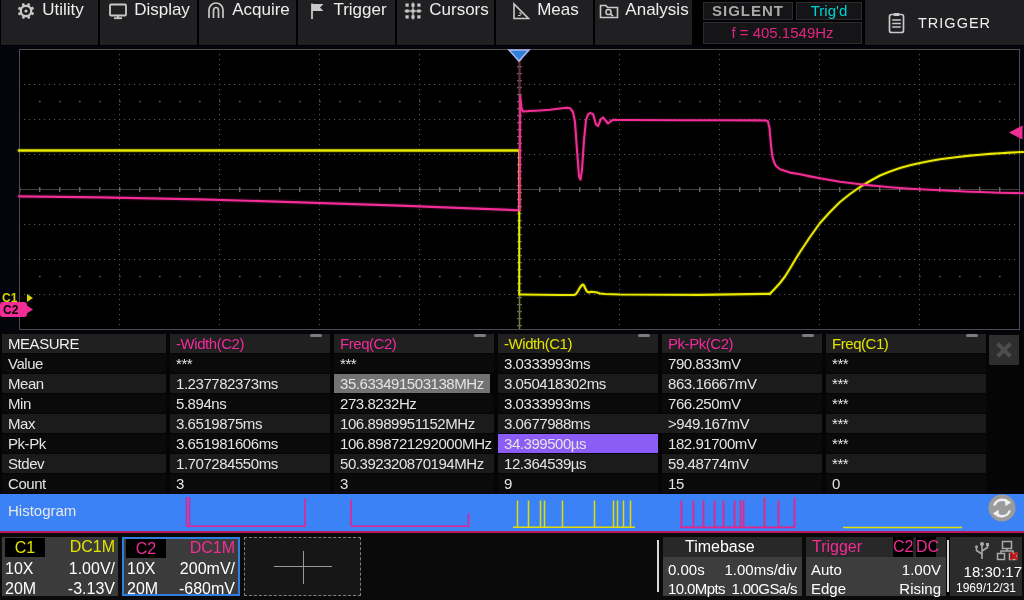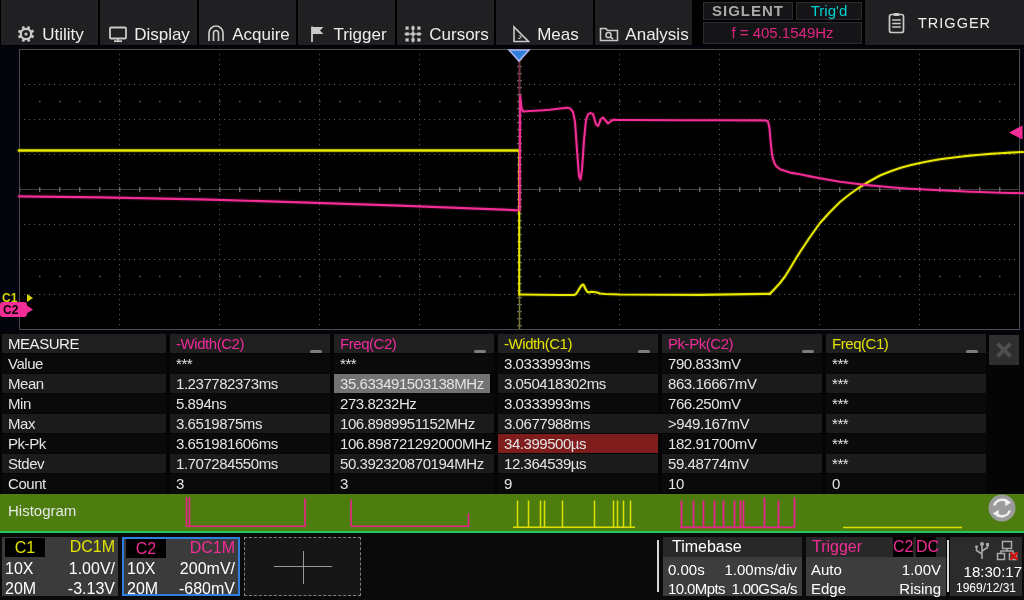--- a/index.html
+++ b/index.html
@@ -1,42 +1,42 @@
 <!DOCTYPE html>
 <html><head><meta charset="utf-8"><style>
 * { margin:0; padding:0; box-sizing:border-box; }
 html,body { width:1024px; height:600px; background:#000; overflow:hidden; }
 body { font-family:"Liberation Sans", sans-serif; position:relative; }
 
 #topbar { position:absolute; left:0; top:0; width:1024px; height:46px; background:#000; }
 .mbtn { position:absolute; top:0; width:97px; height:45px; background:#202023; color:#ededed;
-  display:flex; align-items:flex-end; justify-content:center; gap:5px; font-size:17px; }
+  display:flex; align-items:flex-start; justify-content:center; gap:5px; font-size:17px; }
 .mbtn svg { flex:0 0 auto; }
 #sigbox { position:absolute; left:703px; top:2px; width:90px; height:18px; background:#151518; border:1px solid #2c2c30;
   color:#a9a9a9; font-weight:bold; font-size:15px; text-align:center; line-height:16px; letter-spacing:1px; }
 #trigd { position:absolute; left:796px; top:2px; width:66px; height:18px; background:#151518; border:1px solid #2c2c30;
   color:#00d2d2; font-size:15px; text-align:center; line-height:16px; }
 #freqbox { position:absolute; left:703px; top:22px; width:159px; height:22px; background:#151518; border:1px solid #2c2c30;
   color:#e02580; font-size:15px; text-align:center; line-height:20px; }
 #trigbtn { position:absolute; left:865px; top:0; width:159px; height:45px; background:#202023; color:#f0f0f0;
   display:flex; align-items:center; justify-content:flex-start; padding-left:23px; gap:13px; font-size:14.5px; letter-spacing:1px; }
 
 #wavebg { position:absolute; left:0; top:46px; width:1024px; height:286px; background:#04040c; }
 #gridbg { position:absolute; left:19px; top:49px; width:1000px; height:280px; background:#000; }
 
 #meas { position:absolute; left:0; top:332px; width:1024px; height:162px; background:#050505; }
 .cell { position:absolute; height:19px; color:#e4e4e4; font-size:15px; letter-spacing:-0.45px; padding-left:6px; line-height:19px; white-space:nowrap; overflow:hidden; }
-.hcell { background:#202020; display:flex; align-items:flex-end; justify-content:space-between; padding-right:8px; }
+.hcell { background:#202020; display:flex; align-items:flex-start; justify-content:space-between; padding-right:8px; }
 .cell:first-child {}
 .dash { width:12px; height:3px; background:#7d7d7d; border-radius:2px; }
 #closex { position:absolute; left:989px; top:335px; width:30px; height:30px; background:#2e2e2e; }
 #closex:before { content:""; position:absolute; left:6px; top:13px; width:18px; height:4px; background:#4e4e4e; transform:rotate(45deg); }
 #closex:after { content:""; position:absolute; left:6px; top:13px; width:18px; height:4px; background:#4e4e4e; transform:rotate(-45deg); }
 
-#histrow { position:absolute; left:0; top:494px; width:1024px; height:39px; background:#4d7c0f; border-bottom:2px solid #22c55e; }
+#histrow { position:absolute; left:0; top:494px; width:1024px; height:39px; background:#3b82f6; border-bottom:2px solid #be185d; }
 #histrow .lbl { position:absolute; left:8px; top:8px; color:#e8e8e8; font-size:15px; }
 
 #botbar { position:absolute; left:0; top:533px; width:1024px; height:67px; background:#0a0a0a; }
 .chbox { position:absolute; top:4px; width:116px; height:59px; background:#3b3b3b; font-size:16px; }
 .chbox .r1 { position:absolute; left:0; top:1px; width:100%; height:19px; }
 .chip { position:absolute; left:3px; top:0; width:40px; height:19px; background:#000; text-align:center; line-height:19px; }
 .chbox .dc { position:absolute; right:3px; top:0; }
 .chbox .l2 { position:absolute; left:3px; top:23px; color:#fff; }
 .chbox .r2 { position:absolute; right:3px; top:23px; color:#fff; }
 .chbox .l3 { position:absolute; left:3px; top:43px; color:#fff; }
@@ -226,34 +226,34 @@
 <div class="cell" style="left:826px;top:394px;width:160px;background:#0a0a0a">***</div>
 <div class="cell" style="left:2px;top:414px;width:164px;background:#1b1b1b">Max</div>
 <div class="cell" style="left:170px;top:414px;width:160px;background:#1b1b1b">3.6519875ms</div>
 <div class="cell" style="left:334px;top:414px;width:160px;background:#1b1b1b">106.8989951152MHz</div>
 <div class="cell" style="left:498px;top:414px;width:172px;background:#1b1b1b">3.0677988ms</div>
 <div class="cell" style="left:662px;top:414px;width:160px;background:#1b1b1b">&gt;949.167mV</div>
 <div class="cell" style="left:826px;top:414px;width:160px;background:#1b1b1b">***</div>
 <div class="cell" style="left:2px;top:434px;width:164px;background:#0a0a0a">Pk-Pk</div>
 <div class="cell" style="left:170px;top:434px;width:160px;background:#0a0a0a">3.651981606ms</div>
 <div class="cell" style="left:334px;top:434px;width:160px;background:#0a0a0a">106.898721292000MHz</div>
-<div class="cell" style="left:498px;top:434px;width:160px;background:#7f1d1d">34.399500µs</div>
+<div class="cell" style="left:498px;top:434px;width:160px;background:#8b5cf6">34.399500µs</div>
 <div class="cell" style="left:662px;top:434px;width:160px;background:#0a0a0a">182.91700mV</div>
 <div class="cell" style="left:826px;top:434px;width:160px;background:#0a0a0a">***</div>
 <div class="cell" style="left:2px;top:454px;width:164px;background:#1b1b1b">Stdev</div>
 <div class="cell" style="left:170px;top:454px;width:160px;background:#1b1b1b">1.707284550ms</div>
 <div class="cell" style="left:334px;top:454px;width:160px;background:#1b1b1b">50.392320870194MHz</div>
 <div class="cell" style="left:498px;top:454px;width:160px;background:#1b1b1b">12.364539µs</div>
 <div class="cell" style="left:662px;top:454px;width:160px;background:#1b1b1b">59.48774mV</div>
 <div class="cell" style="left:826px;top:454px;width:160px;background:#1b1b1b">***</div>
 <div class="cell" style="left:2px;top:474px;width:164px;background:#0a0a0a">Count</div>
 <div class="cell" style="left:170px;top:474px;width:160px;background:#0a0a0a">3</div>
 <div class="cell" style="left:334px;top:474px;width:160px;background:#0a0a0a">3</div>
 <div class="cell" style="left:498px;top:474px;width:160px;background:#0a0a0a">9</div>
-<div class="cell" style="left:662px;top:474px;width:160px;background:#0a0a0a">10</div>
+<div class="cell" style="left:662px;top:474px;width:160px;background:#0a0a0a">15</div>
 <div class="cell" style="left:826px;top:474px;width:160px;background:#0a0a0a">0</div>
 <div id="closex"></div>
 <div id="histrow">
     <span class="lbl">Histogram</span>
   </div>
 <svg width="1024" height="40" viewBox="0 494 1024 40" style="position:absolute;left:0;top:494">
     <path d="M186.5,497 L186.5,526.3 M189.5,497 L189.5,526.3 M186,526.3 L306,526.3 M305,498.5 L305,526.3" stroke="#e8238c" stroke-width="1.6" fill="none"></path>
     <path d="M351,499.5 L351,526.3 M351,526.3 L469,526.3 M468.5,513.5 L468.5,526.3" stroke="#e8238c" stroke-width="1.6" fill="none"></path>
     <path d="M517.5,500.5 L517.5,527.3 M528.5,500.5 L528.5,527.3 M540.5,500.5 L540.5,527.3 M544.5,500.5 L544.5,527.3 M562.5,500.5 L562.5,527.3 M594.5,500.5 L594.5,527.3 M613.5,500.5 L613.5,527.3 M617.5,500.5 L617.5,527.3 M623.5,500.5 L623.5,527.3 M630.5,500.5 L630.5,527.3 M513,527.3 L635,527.3" stroke="#dede00" stroke-width="1.5" fill="none"></path>
     <path d="M681.5,500.5 L681.5,527.3 M693.5,500.5 L693.5,527.3 M703.5,500.5 L703.5,527.3 M714.5,500.5 L714.5,527.3 M723.5,500.5 L723.5,527.3 M734.5,500.5 L734.5,527.3 M740.5,500.5 L740.5,527.3 M743.5,500.5 L743.5,527.3 M764.5,497.5 L764.5,527.3 M778.5,500.5 L778.5,527.3 M794.5,497.5 L794.5,527.3 M680,527.3 L795,527.3" stroke="#e8238c" stroke-width="1.8" fill="none"></path>
@@ -283,21 +283,21 @@
         <span class="dc" style="color:#f22d96">DC1M</span>
       </div>
     <span class="l2" style="top:21px">10X</span>
       <span class="r2" style="top:21px">200mV/</span>
     <span class="l3" style="top:41px">20M</span>
       <span class="r3" style="top:41px">-680mV</span>
   </div>
   <div id="addbox"></div>
   <div class="vsep" style="left:657px"></div>
   <div class="infobox" style="left:663px;width:139px;height:59px">
-    <div class="title"><span style="padding-left:9px">Timebase</span></div>
+    <div class="title"><span style="padding-left:22px">Timebase</span></div>
     <span class="la" style="top:24px">0.00s</span>
       <span class="ra" style="top:24px">1.00ms/div</span>
     <span class="la" style="top:43px;letter-spacing:-0.6px">10.0Mpts</span>
       <span class="ra" style="top:43px;letter-spacing:-0.6px">1.00GSa/s</span>
   </div>
   <div class="infobox" style="left:806px;width:140px;height:59px">
     <div class="title"><span style="padding-left:6px;color:#f22d96">Trigger</span>
       <span style="position:absolute;left:87px;top:0;width:20px;text-align:center;background:#000;color:#f22d96">C2</span>
       <span style="position:absolute;left:110px;top:0;width:20px;text-align:center;background:#000;color:#f22d96">DC</span></div>
     <span class="la" style="top:24px">Auto</span>

